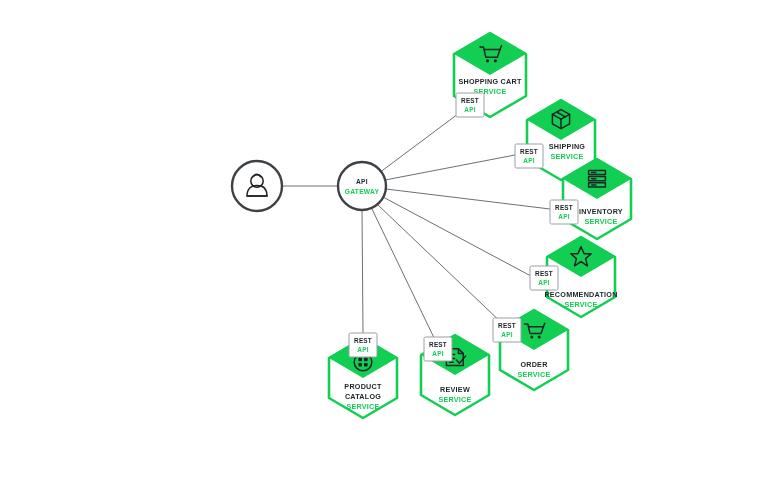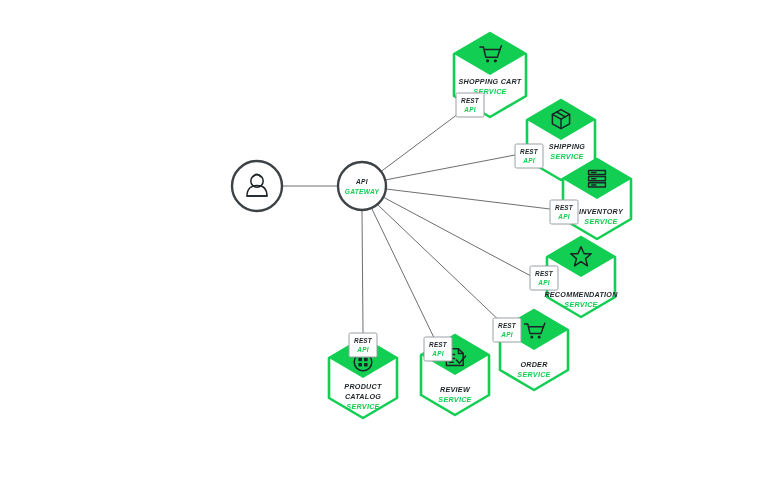--- a/index.html
+++ b/index.html
@@ -11,21 +11,20 @@
     width: 779px;
     height: 482px;
     font-family: "Liberation Sans", sans-serif;
     overflow: hidden;
   }
   #canvas {
     position: relative;
     width: 779px;
     height: 428px;
     background: #ffffff;
-    font-style: italic;
   }
   svg.diagram {
     position: absolute;
     top: 0;
     left: 0;
     width: 779px;
     height: 482px;
   }
   .edge {
     stroke: #5b5f63;

